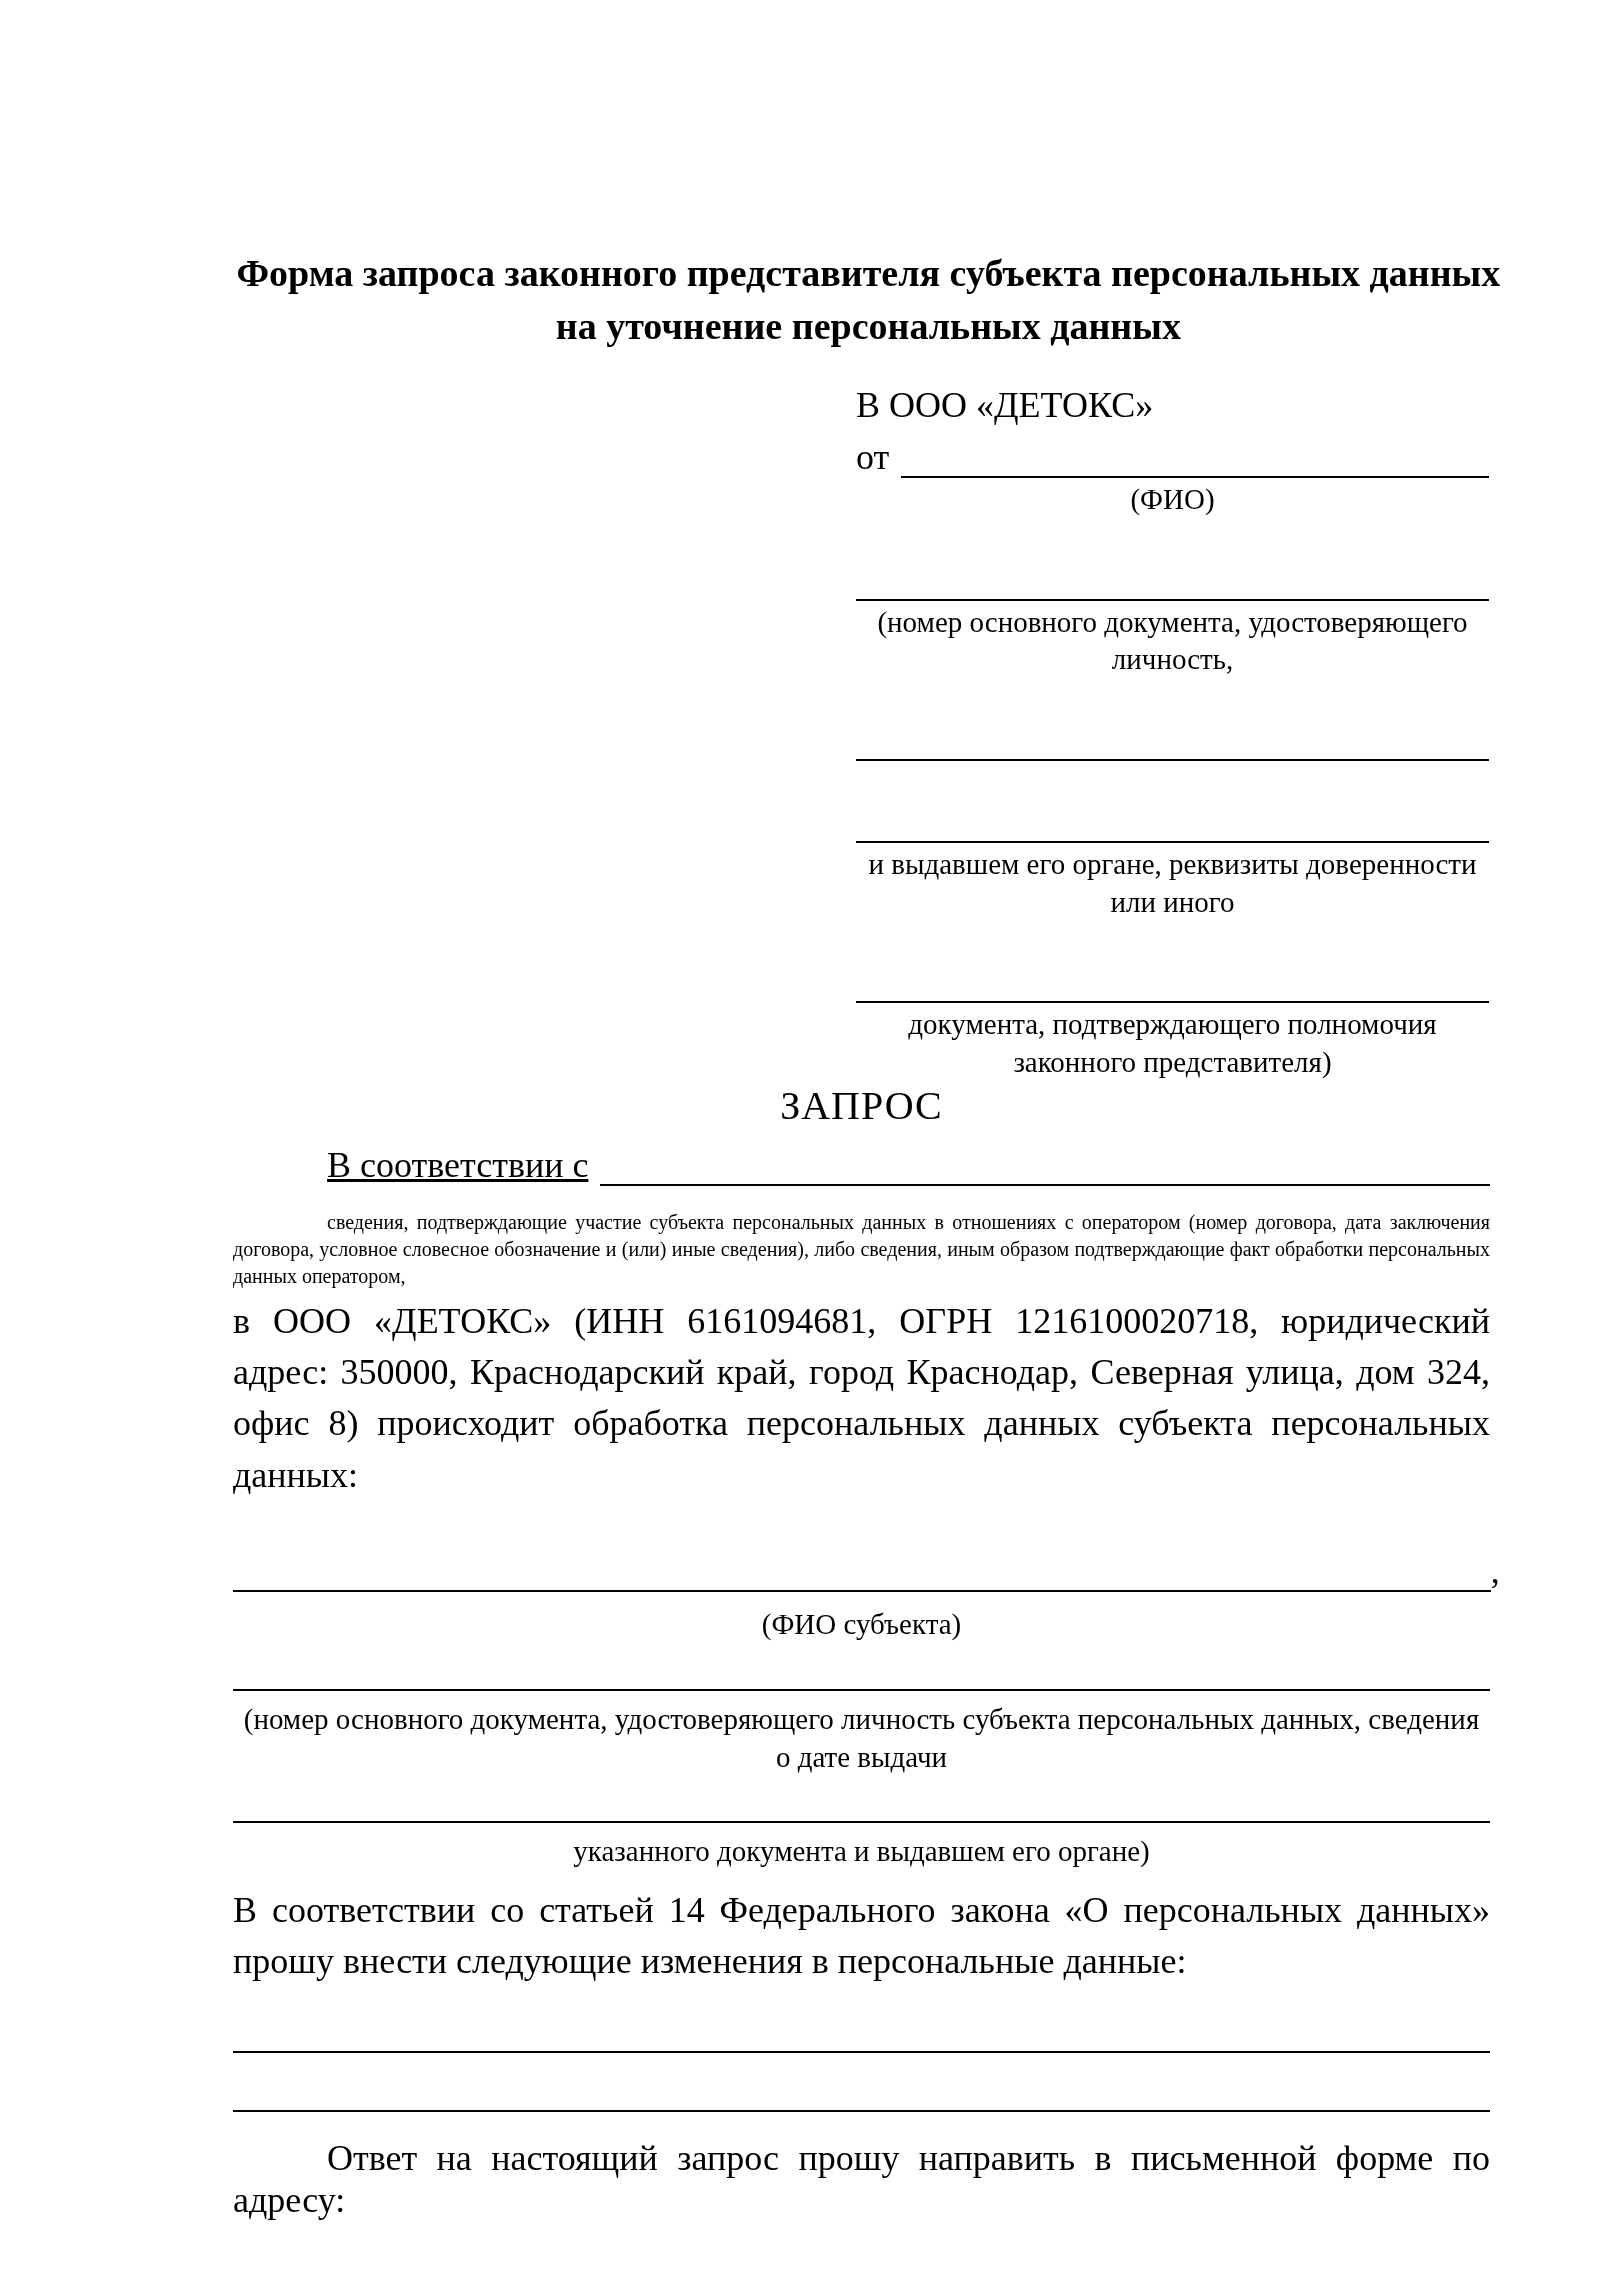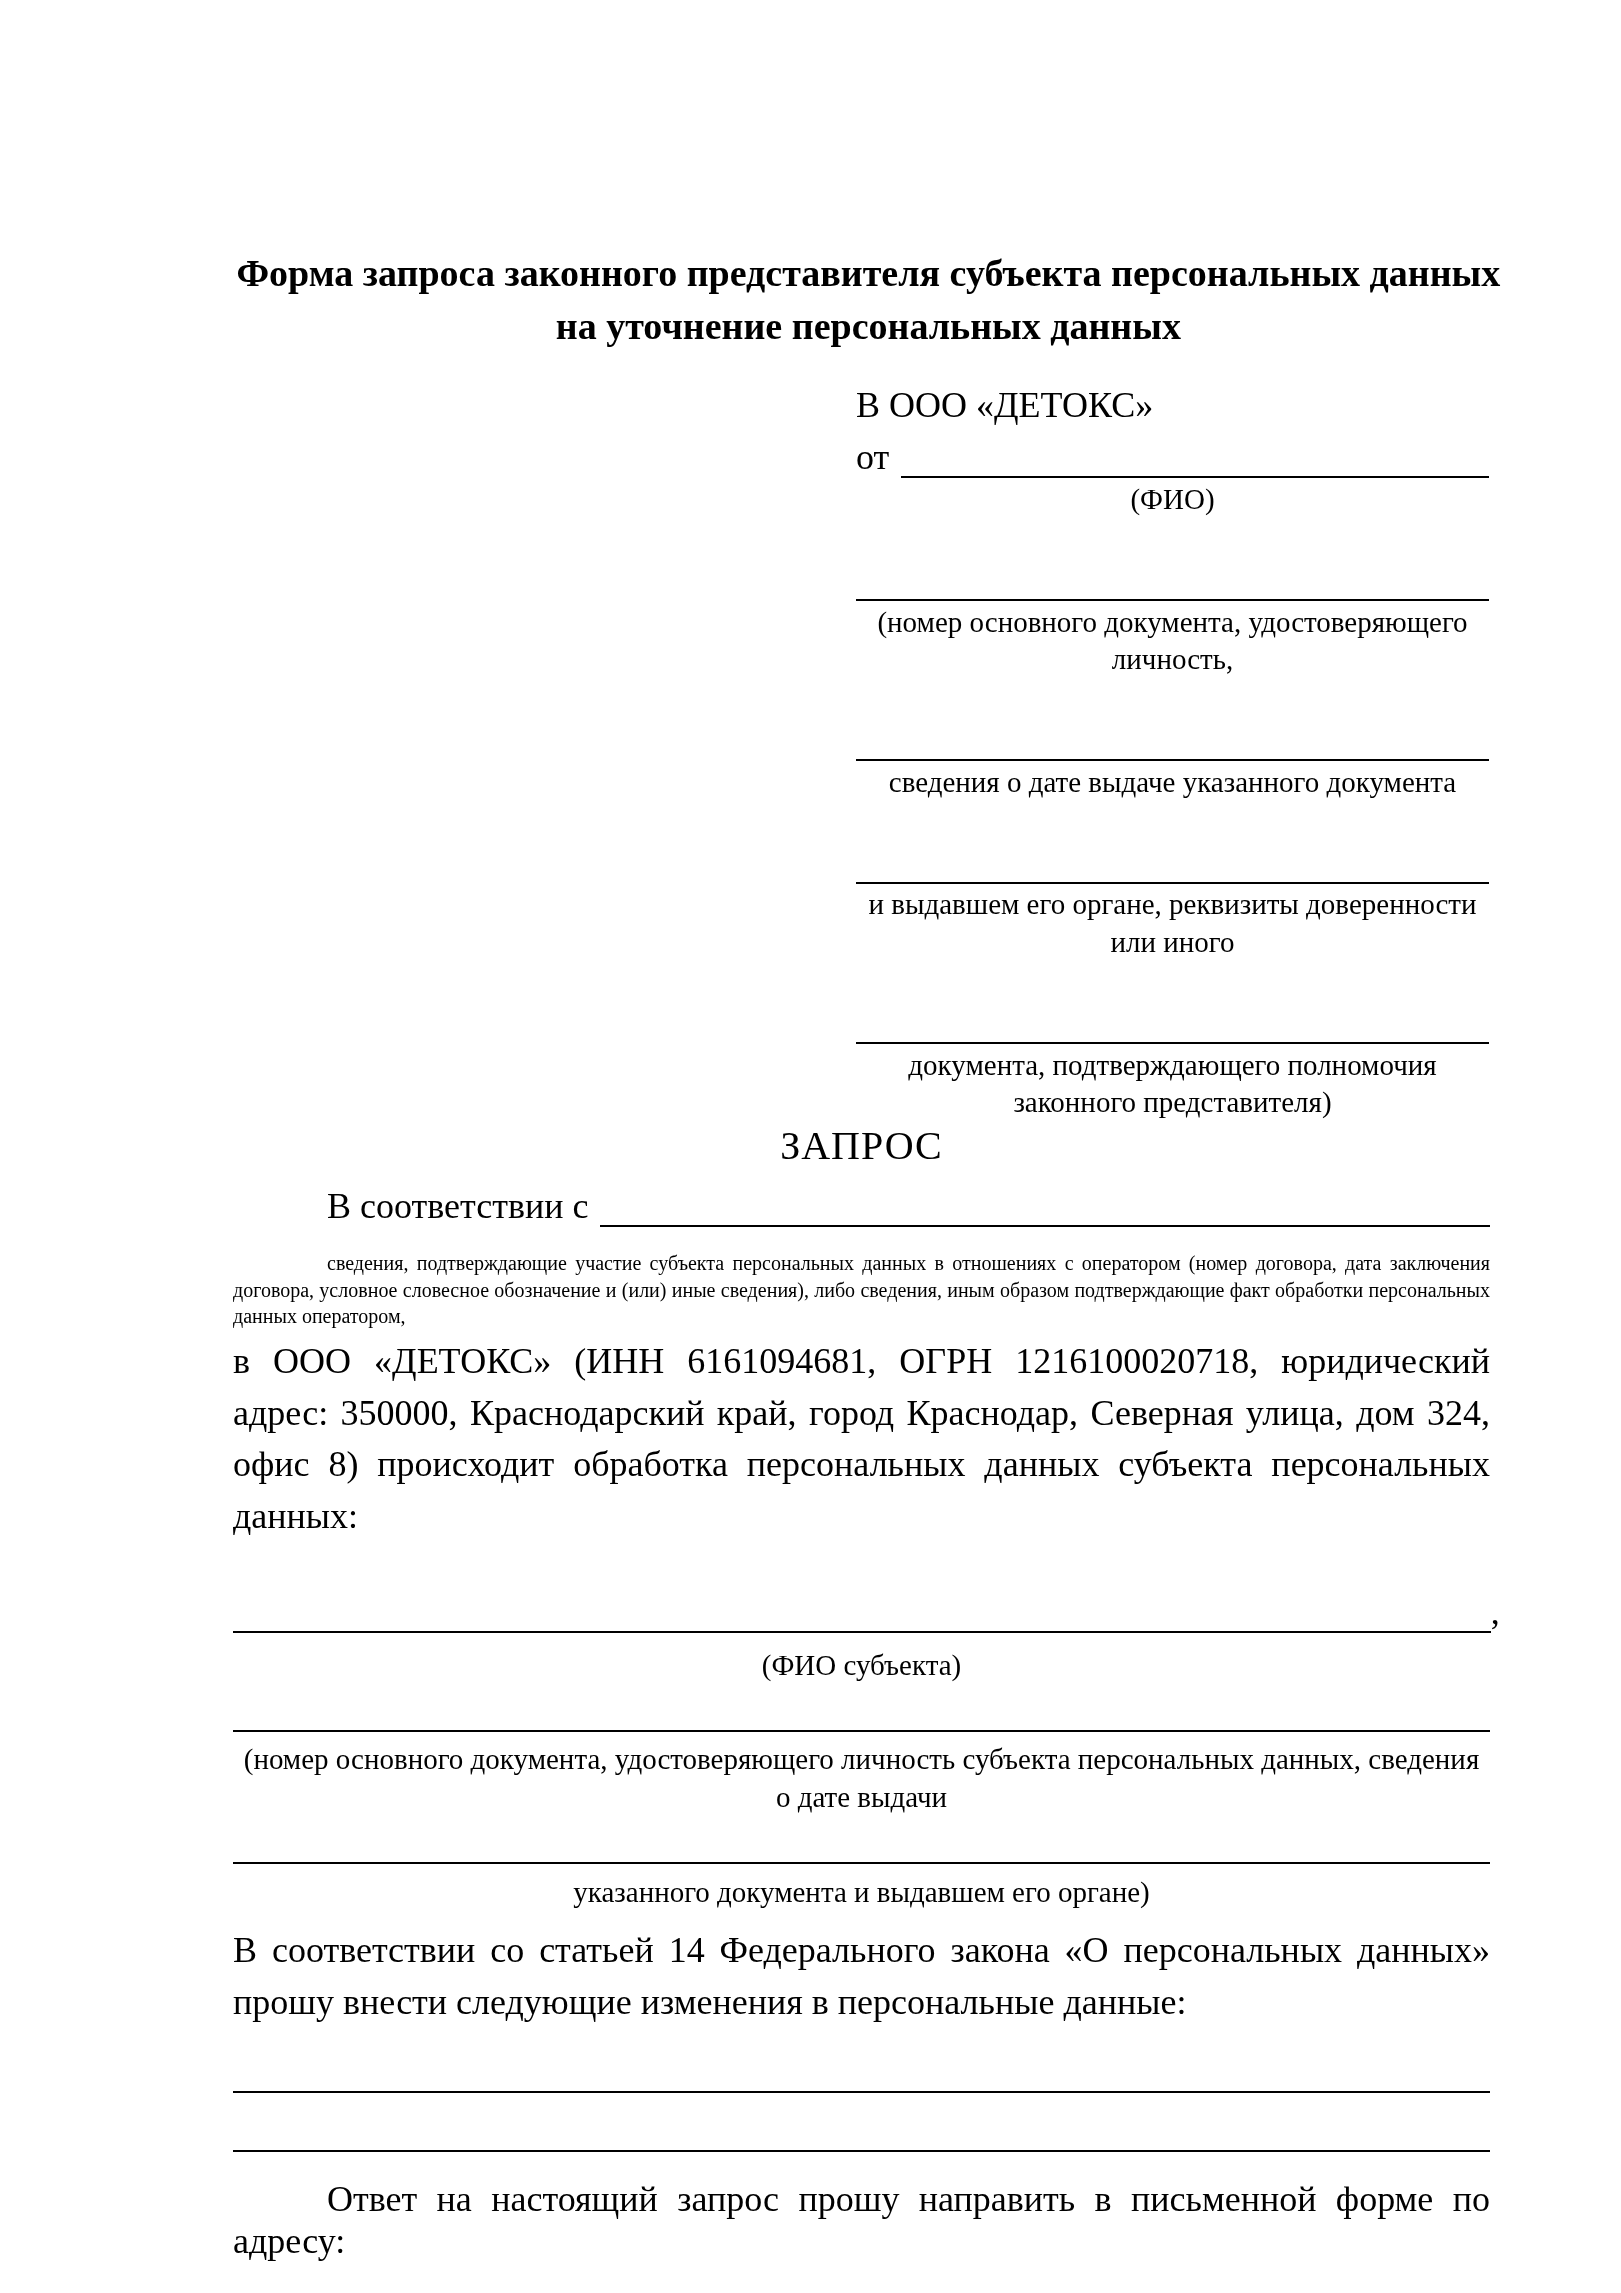--- a/index.html
+++ b/index.html
@@ -27,21 +27,21 @@
   .fill-line{flex:1 1 auto;border-bottom:2.9px solid #000;margin-left:11.8px;height:1.05em;}
   .cap{font-size:29px;line-height:1.3;text-align:center;}
   .addr .cap{margin-top:2.9px;}
   .blankline{border-bottom:2.9px solid #000;height:41px;}
   .addr .blankline{margin-top:39px;}
 
   
   .zapros{text-align:center;font-size:40px;letter-spacing:1px;}
   .intro{display:flex;align-items:flex-end;margin-top:15.7px;font-size:36px;}
   .intro .ind{flex:0 0 94px;}
-  .intro .lbl{flex:0 0 auto;}
+  .intro .lbl{flex:0 0 auto;text-decoration:underline;}
   .footnote{margin-top:23px;font-size:20px;line-height:1.34;text-align:justify;text-indent:94px;}
   .para{font-size:36px;line-height:1.43;text-align:justify;}
   .op-para{margin-top:5.9px;}
   .comma-row{display:flex;align-items:flex-end;margin-top:49px;font-size:36px;}
   .comma-row .fill-line{margin-left:0;}
   .comma-row .comma{flex:0 0 auto;margin-right:-9.8px;}
   .full-blank{border-bottom:2.9px solid #000;height:0;}
   .gap46{margin-top:45px;}
   .gap58{margin-top:57px;}
   .gap64{margin-top:63px;}
@@ -69,21 +69,20 @@
       <div class="addr-from">
         <span class="lbl">от</span>
         <span class="fill-line"></span>
       </div>
       <div class="cap">(ФИО)</div>
 
       <div class="blankline"></div>
       <div class="cap">(номер основного документа, удостоверяющего личность,</div>
 
       <div class="blankline"></div>
-      <div class="cap">сведения о дате выдаче указанного документа</div>
 
       <div class="blankline"></div>
       <div class="cap">и выдавшем его органе, реквизиты доверенности или иного</div>
 
       <div class="blankline"></div>
       <div class="cap">документа, подтверждающего полномочия законного представителя)</div>
     </div>
 
     <div class="zapros">ЗАПРОС</div>
 

